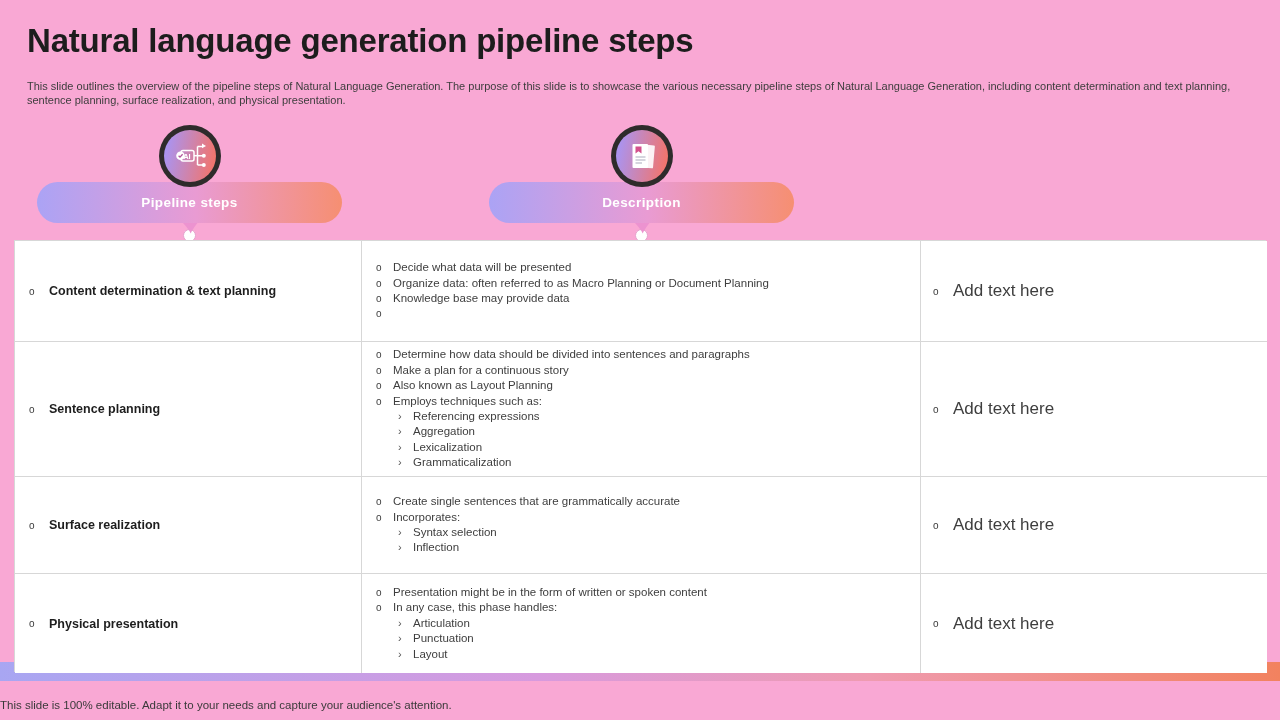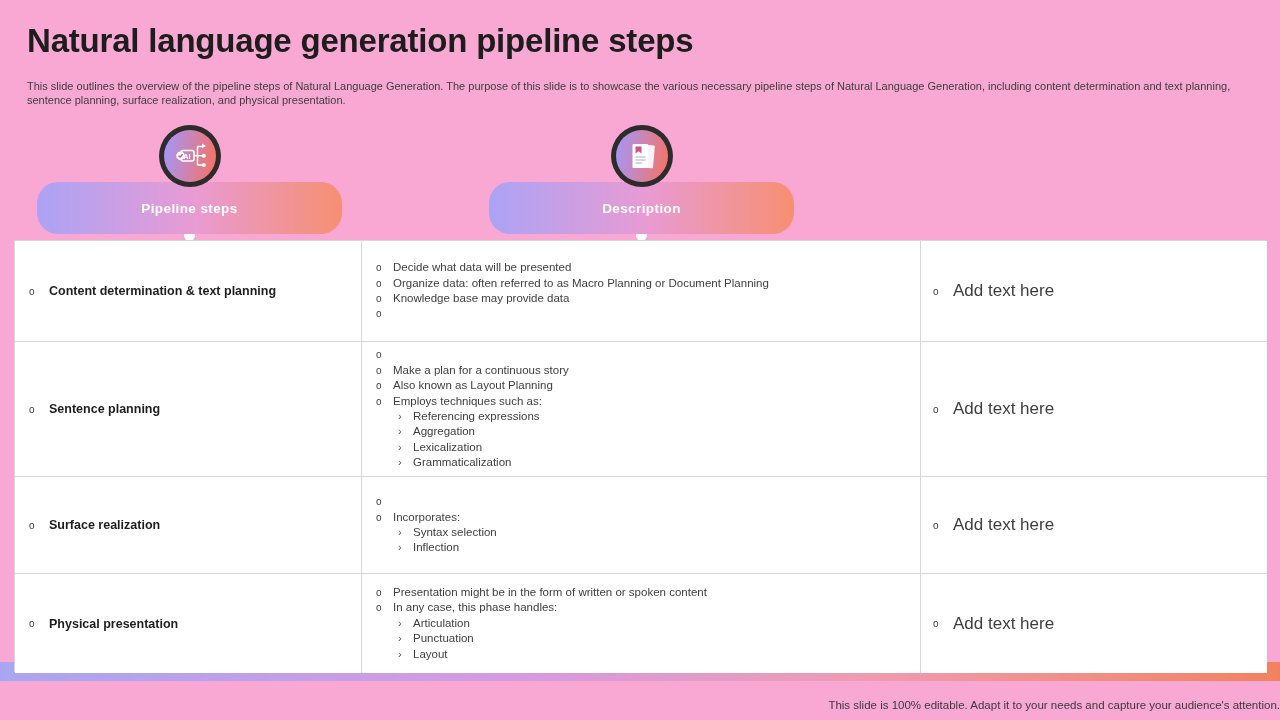--- a/index.html
+++ b/index.html
@@ -11,21 +11,21 @@
     --ring:#2e2b2b; --tb:#d7d7d7;
     --bar1:#a8a6f2; --bar2:#d79ade; --bar3:#ef9bb0; --bar4:#f2825f;
     --flag:#d4508c;
   }
   .title { position:absolute; left:27px; top:22px; font-size:33px; font-weight:700; color:#1d1d1d; letter-spacing:-0.2px; }
   .subtitle { position:absolute; left:27px; top:79px; width:1214px; font-size:11px; line-height:14px; color:#3d3d3d; }
 
   
   .colhead { position:absolute; top:125px; width:305px; height:118px; }
   .h1 { left:37px; } .h2 { left:489px; } .h3 { left:939px; }
-  .pill { position:absolute; left:0; right:0; top:57px; height:52px; border-radius:21px;
+  .pill { position:absolute; left:0; right:0; top:57px; height:41px; border-radius:21px;
           background:linear-gradient(90deg, var(--pill1) 0%, var(--pill2) 52%, var(--pill3) 100%);
           display:flex; align-items:center; justify-content:center; z-index:2; }
   .pill span { color:#fff; font-weight:700; font-size:13.5px; letter-spacing:0.4px; }
   .ptr { position:absolute; left:50%; margin-left:-11px; top:95px; z-index:1; }
   .dot { position:absolute; left:50%; margin-left:-7px; top:104px; width:13px; height:13px;
          background:#fff; border:1.5px solid #e5a3cd; border-radius:50%; z-index:0; }
   .circle { position:absolute; left:50%; margin-left:-31px; top:0; width:62px; height:62px;
             border-radius:50%; background:var(--ring); z-index:3;text-align:center; }
   .circle-inner { position:absolute; left:5px; top:5px; right:5px; bottom:5px; border-radius:50%;
             background:linear-gradient(100deg, var(--circ1) 10%, var(--circ2) 90%);
@@ -46,21 +46,21 @@
   .desc-cell li { display:flex; line-height:15.4px; font-size:11.5px; color:#3e3e3e; }
   .desc-cell li .mk { flex:none; width:19px; text-align:left; padding-left:2px; font-size:10px; color:#3e3e3e; }
   .desc-cell li.l2 { padding-left:22px; }
   .desc-cell li.l2 .mk { width:17px; font-size:11px; color:#555; }
   .comment-cell { display:flex; align-items:center; padding-left:12px; }
   .comment-cell .mk { font-size:10px; color:#3a3a3a; width:20px; flex:none; }
   .comment-text { font-size:17px; color:#3e3e3e; }
 
   .bottom-bar { position:absolute; left:0; right:0; top:662px; height:19px; z-index:1;
         background:linear-gradient(90deg, var(--bar1) 0%, var(--bar2) 42%, var(--bar3) 68%, var(--bar4) 100%); }
-  .footer { position:absolute; left:0; top:699px; width:1280px; text-align:right; font-size:11.5px; color:#3a3a3a; }
+  .footer { position:absolute; left:0; top:699px; width:1280px; text-align:left; font-size:11.5px; color:#3a3a3a; }
 </style>
 </head>
 <body>
 
 <div class="slide" style="--pill1: #aba3f5; --pill2: #e99bd3; --pill3: #f68f72; --circ1: #ab93ee; --circ2: #f0756f; --ring: #2e2b2b; --bar1: #a8a6f2; --bar2: #d79ade; --bar3: #ef9bb0; --bar4: #f2825f; --tb: #d7d7d7; --flag: #d4508c;">
 
   <div class="title">Natural language generation pipeline steps</div>
   <div class="subtitle">This slide outlines the overview of the pipeline steps of Natural Language Generation. The purpose of this slide is to showcase the various necessary pipeline steps of Natural Language Generation, including content determination and text planning, sentence planning, surface realization, and physical presentation.</div>
 
   <div class="colhead h1">
@@ -145,20 +145,21 @@
         <span class="comment-text">Add text here</span>
       </div>
       <div class="cell c1 step-cell">
         <span class="mk">o</span>
         <span class="step-label">Sentence planning</span>
       </div>
       <div class="cell c2 desc-cell">
         <ul>
           <li class="l1">
             <span class="mk">o</span>
+            <span class="txt">Determine how data should be divided into sentences and paragraphs</span>
           </li>
           <li class="l1">
             <span class="mk">o</span>
             <span class="txt">Make a plan for a continuous story</span>
           </li>
           <li class="l1">
             <span class="mk">o</span>
             <span class="txt">Also known as Layout Planning</span>
           </li>
           <li class="l1">
@@ -188,20 +189,21 @@
         <span class="comment-text">Add text here</span>
       </div>
       <div class="cell c1 step-cell">
         <span class="mk">o</span>
         <span class="step-label">Surface realization</span>
       </div>
       <div class="cell c2 desc-cell">
         <ul>
           <li class="l1">
             <span class="mk">o</span>
+            <span class="txt">Create single sentences that are grammatically accurate</span>
           </li>
           <li class="l1">
             <span class="mk">o</span>
             <span class="txt">Incorporates:</span>
           </li>
           <li class="l2">
             <span class="mk">›</span>
             <span class="txt">Syntax selection</span>
           </li>
           <li class="l2">

